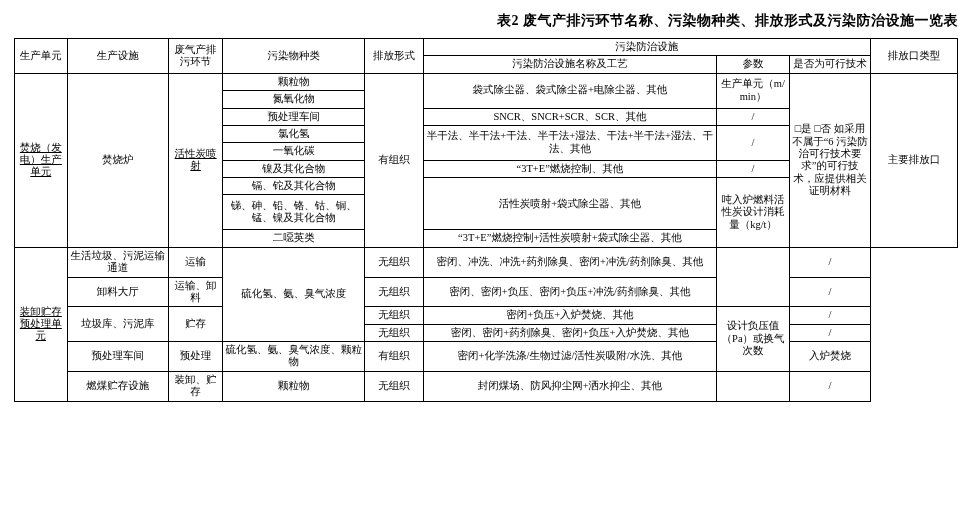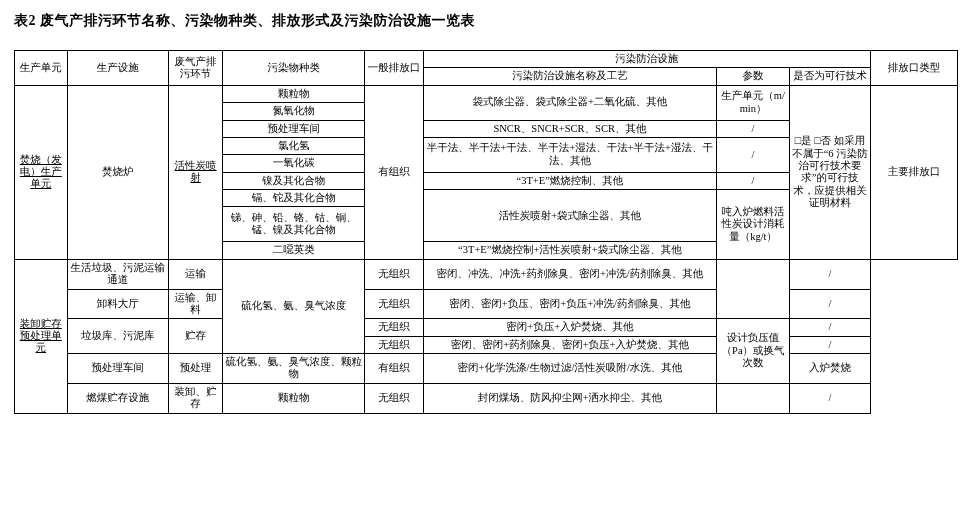--- a/index.html
+++ b/index.html
@@ -14,25 +14,25 @@
     color: #000;
     overflow: hidden;
   }
   .page {
     width: 972px;
     height: 523px;
     box-sizing: border-box;
     padding: 8px 14px 0 14px;
   }
   .doc-title {
-    text-align: left;
+    text-align: right;
     font-size: 14px;
     font-weight: bold;
     letter-spacing: 0.5px;
-    margin: 4px 0 20px 0;
+    margin: 4px 0 8px 0;
     font-family: "Liberation Serif", serif;
   }
   table.main {
     border-collapse: collapse;
     width: 944px;
     table-layout: fixed;
   }
   table.main td, table.main th {
     border: 1px solid #000;
     font-size: 10.5px;
@@ -77,39 +77,39 @@
       <col style="width:72px">
       <col style="width:80px">
       <col style="width:86px">
     </colgroup>
     <thead>
       <tr>
         <th class="hdr" rowspan="2">生产单元</th>
         <th class="hdr" rowspan="2">生产设施</th>
         <th class="hdr" rowspan="2">废气产排污环节</th>
         <th class="hdr" rowspan="2">污染物种类</th>
-        <th class="hdr" rowspan="2">一般排放口</th>
+        <th class="hdr" rowspan="2">排放形式</th>
         <th class="hdr" colspan="3">污染防治设施</th>
         <th class="hdr" rowspan="2">排放口类型</th>
       </tr>
       <tr>
         <th class="hdr">污染防治设施名称及工艺</th>
         <th class="hdr">参数</th>
         <th class="hdr">是否为可行技术</th>
       </tr>
     </thead>
     <tbody>
 
       <tr>
         <td rowspan="9" class="vcell">焚烧（发电）生产单元</td>
         <td rowspan="9">焚烧炉</td>
         <td rowspan="9" class="vcell">活性炭喷射</td>
         <td>颗粒物</td>
         <td rowspan="9">有组织</td>
-        <td rowspan="2">袋式除尘器、袋式除尘器+二氧化硫、其他</td>
+        <td rowspan="2">袋式除尘器、袋式除尘器+电除尘器、其他</td>
         <td rowspan="2" class="cell-small">生产单元（m/min）</td>
         <td rowspan="9" class="chk">□是 □否 如采用不属于“6 污染防治可行技术要求”的可行技术，应提供相关证明材料</td>
         <td rowspan="9">主要排放口</td>
       </tr>
       <tr>
         <td>氮氧化物</td>
       </tr>
       <tr>
         <td>预处理车间</td>
         <td>SNCR、SNCR+SCR、SCR、其他</td>

